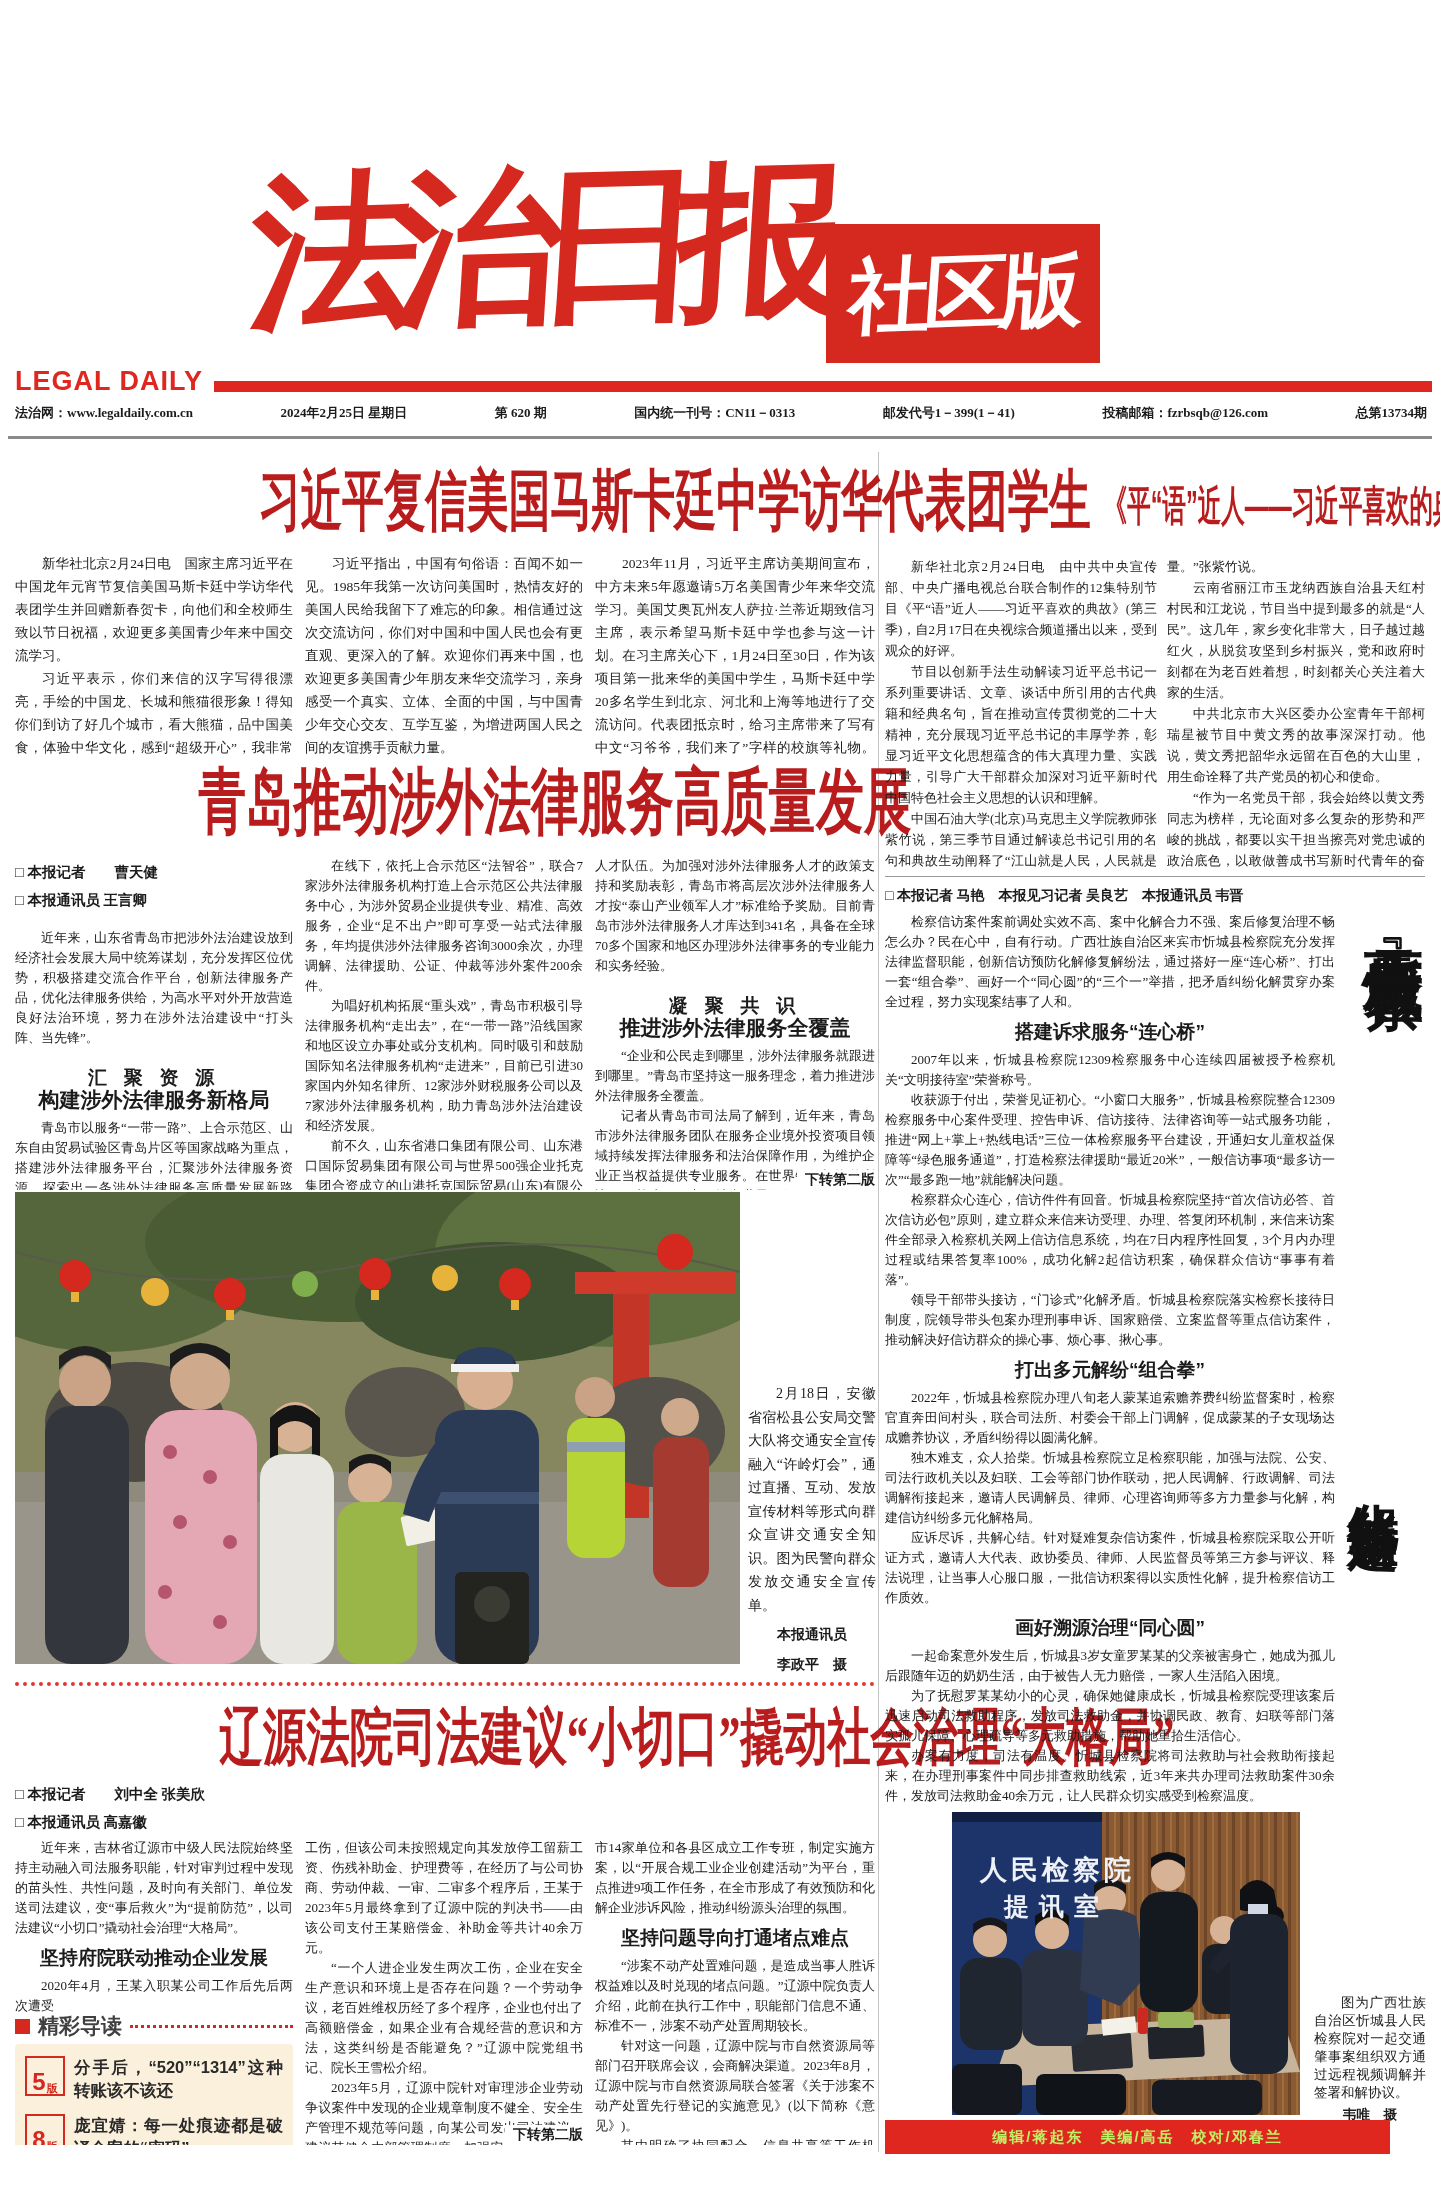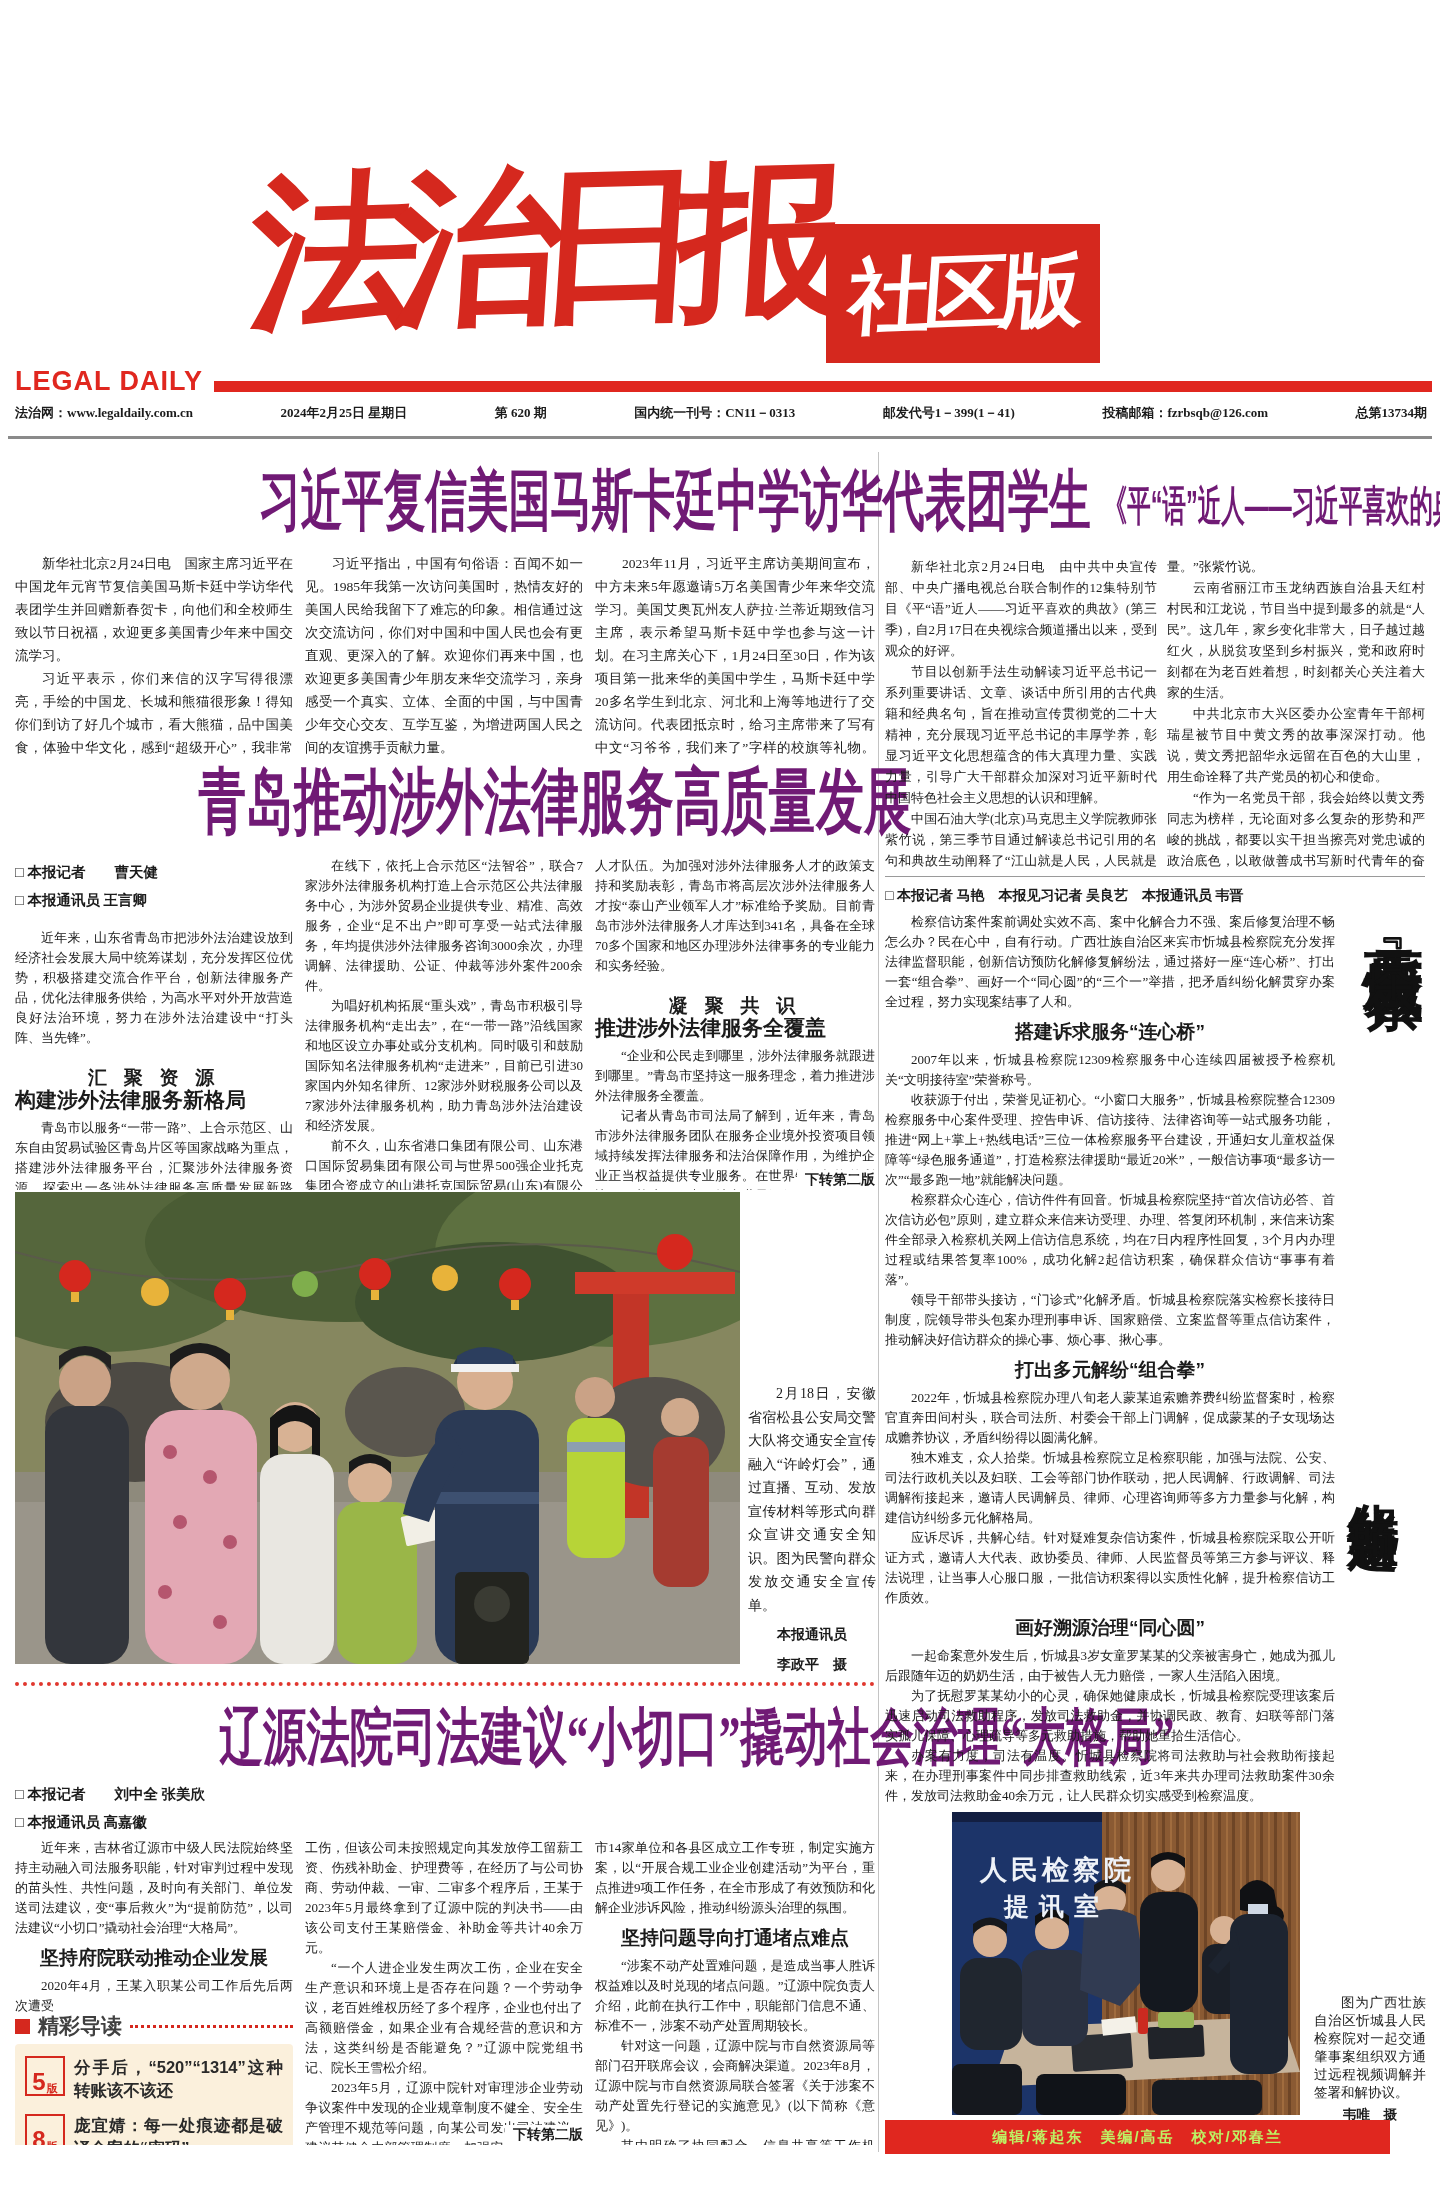--- a/index.html
+++ b/index.html
@@ -19,35 +19,35 @@
     align-items:center;justify-content:center;}
   #edition-box span{color:#fff;font-weight:900;font-size:82px;letter-spacing:-6px;
     transform:skewX(-6deg) rotate(-2deg);}
   #legal-daily{left:15px;top:366px;font-size:27px;font-weight:900;color:#e0271f;letter-spacing:1px;}
   #legal-bar{left:214px;top:381px;width:1218px;height:11px;background:#e0271f;}
   #info-row{left:15px;top:404px;width:1412px;display:flex;justify-content:space-between;
     font-size:13px;font-weight:bold;}
   #top-divider{left:8px;top:436px;width:1424px;border-top:3px solid #8a8a8a;}
   #v-rule{left:878px;top:452px;width:1px;height:1700px;background:#c4c4c4;}
   
-  .headline{position:absolute;text-align:center;font-weight:900;color:#701a75;}
+  .headline{position:absolute;text-align:center;font-weight:900;color:#b91c1c;}
   #lead-headline{left:15px;top:452px;width:860px;height:96px;line-height:96px;}
   #lead-headline .squeeze{font-size:66px;transform:scaleX(0.63);letter-spacing:0px;}
   #qd-headline{left:15px;top:758px;width:860px;height:88px;line-height:88px;}
   #qd-headline .squeeze{font-size:72px;transform:scaleX(0.66);}
   #py-headline{left:885px;top:466px;width:540px;height:80px;line-height:80px;}
   #py-headline .squeeze{font-size:42px;transform:scaleX(0.56);}
   #ly-headline{left:15px;top:1698px;width:860px;height:78px;line-height:78px;}
   #ly-headline .squeeze{font-size:62px;transform:scaleX(0.70);}
   
   .body-lead{font-size:13.5px;line-height:23px;}
   .body-sm{font-size:13px;line-height:20px;}
   .byline{font-size:14.5px;font-weight:bold;line-height:28px;}
   .kicker{text-align:center;font-weight:bold;font-size:19px;letter-spacing:6px;margin:20px 0 2px 0;}
-  .subhead{font-weight:900;font-size:21px;margin:0 0 8px 0;
+  .subhead{text-align:center;font-weight:900;font-size:21px;margin:0 0 8px 0;
     font-family:"Liberation Sans","DejaVu Sans",sans-serif;}
   .sec-head{text-align:center;font-weight:900;font-size:19px;margin:10px 0 8px 0;
     font-family:"Liberation Sans","DejaVu Sans",sans-serif;}
   .turn-note{position:absolute;right:0;bottom:0;background:#fff;font-weight:900;font-size:14px;padding-left:8px;}
   
   #caption1{left:748px;top:1382px;width:128px;height:286px;font-size:14px;line-height:23.5px;
     text-align:justify;display:flex;flex-direction:column;}
   #caption1 .credit{text-align:center;font-weight:bold;line-height:24px;margin-top:6px;}
   #dotted-rule{left:15px;top:1682px;width:860px;border-top:4px dotted #e0372e;}
   

